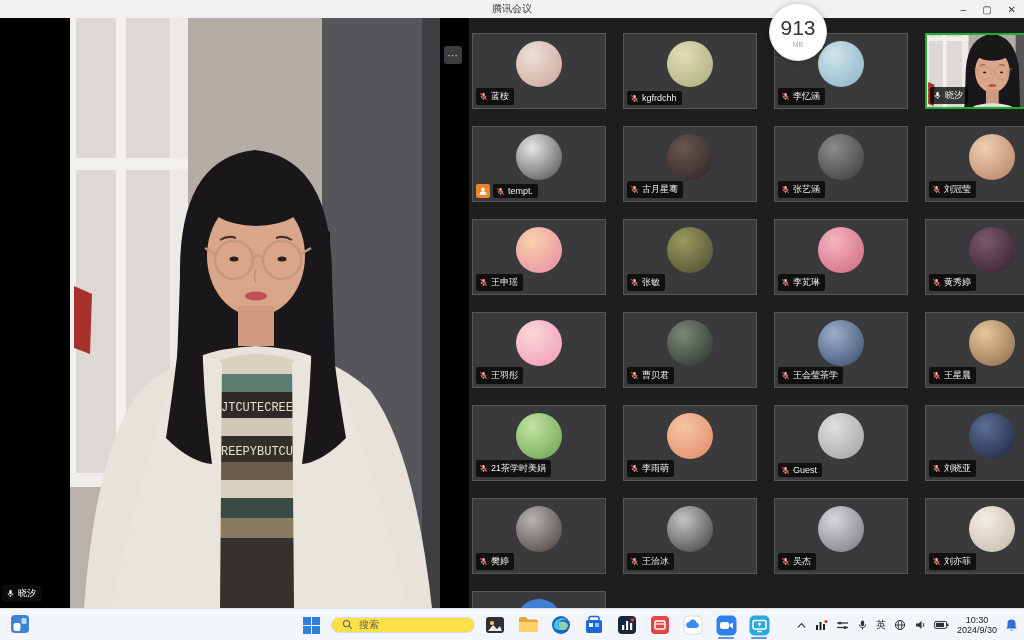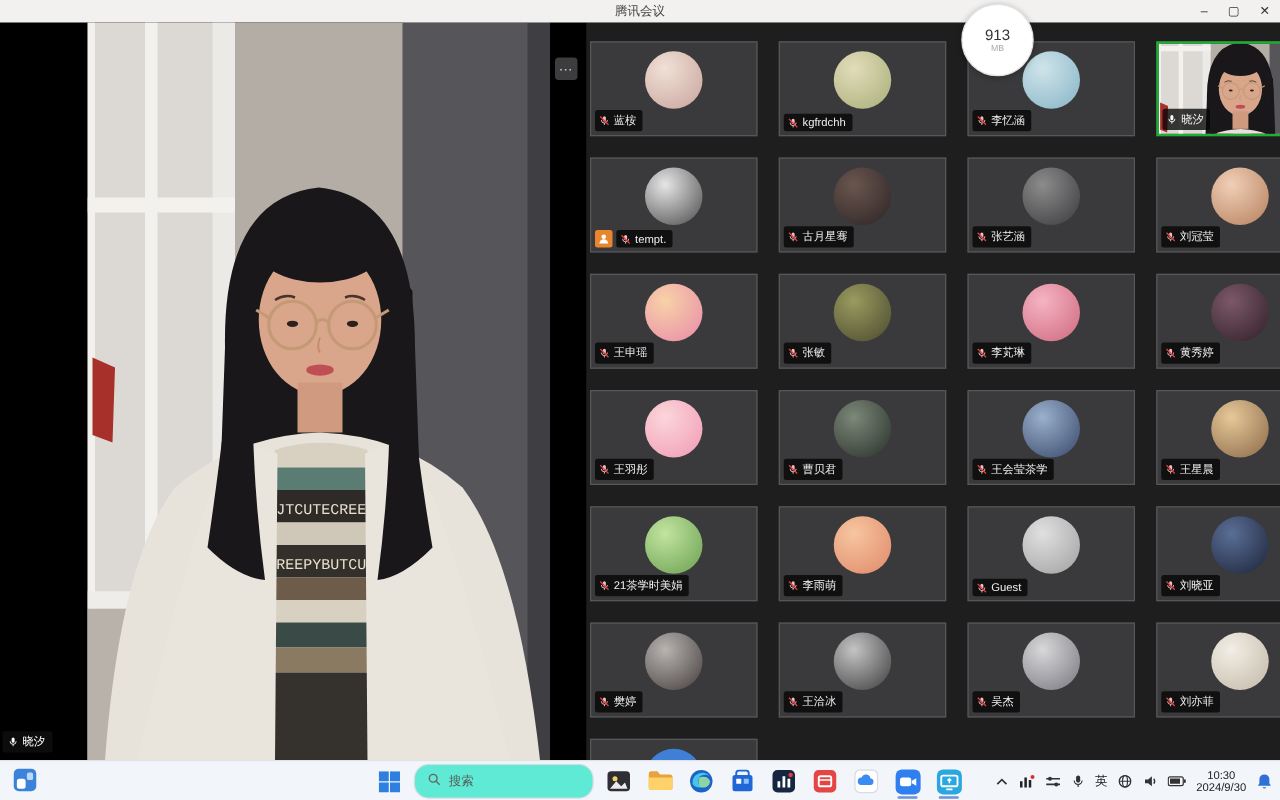--- a/index.html
+++ b/index.html
@@ -35,29 +35,29 @@
     display:flex; align-items:center; justify-content:center; }
   .mic { display:flex; align-items:center; }
 
   .more-btn { position:absolute; left:444px; top:28px; width:18px; height:18px; background:#3d3d3f;
     color:#ccc; border-radius:3px; display:flex; align-items:center; justify-content:center;
     font-size:11px; z-index:10; letter-spacing:1px; }
 
   .data-badge { position:absolute; left:769px; top:3px; width:58px; height:58px; border-radius:50%;
     background:#fff; border:1px solid #e3e3e3; box-shadow:0 1px 5px rgba(0,0,0,.3);
     display:flex; flex-direction:column; align-items:center; justify-content:center; z-index:40; }
-  .data-badge .val { font-size:12px; color:#333; }
+  .data-badge .val { font-size:21px; color:#333; }
   .data-badge .unit { font-size:7px; color:#aaa; margin-top:1px; }
 
   
   .taskbar { position:absolute; left:0; right:0; bottom:0; height:32px; background:#f2f5fa;
     border-top:1px solid #e0e4e9; z-index:30; }
   .tb-left { position:absolute; left:10px; top:5px; }
   .tb-center { position:absolute; left:298px; top:0; height:32px; display:flex; align-items:center; gap:7px; }
-  .search-pill { width:144px; height:28px; background:#5eead4; border:1px solid #d9dde3; border-radius:12px;
+  .search-pill { width:144px; height:16px; background:#fde047; border:1px solid #d9dde3; border-radius:12px;
     display:flex; align-items:center; gap:6px; padding:0 10px; color:#5a5a5a; font-size:10px; }
   .tb-app { width:26px; height:30px; display:flex; align-items:center; justify-content:center; position:relative; }
   .tb-app.active::after { content:""; position:absolute; bottom:1px; left:5px; width:16px; height:2px;
     border-radius:1px; background:#6a93d8; }
   .tb-tray { position:absolute; right:6px; top:0; height:32px; display:flex; align-items:center; gap:8px; color:#333; }
   .lang { font-size:10px; color:#222; }
   .clock { text-align:center; font-size:9px; line-height:10.5px; color:#222; }
   .tray-ic { display:flex; align-items:center; }
 </style>
 </head>

